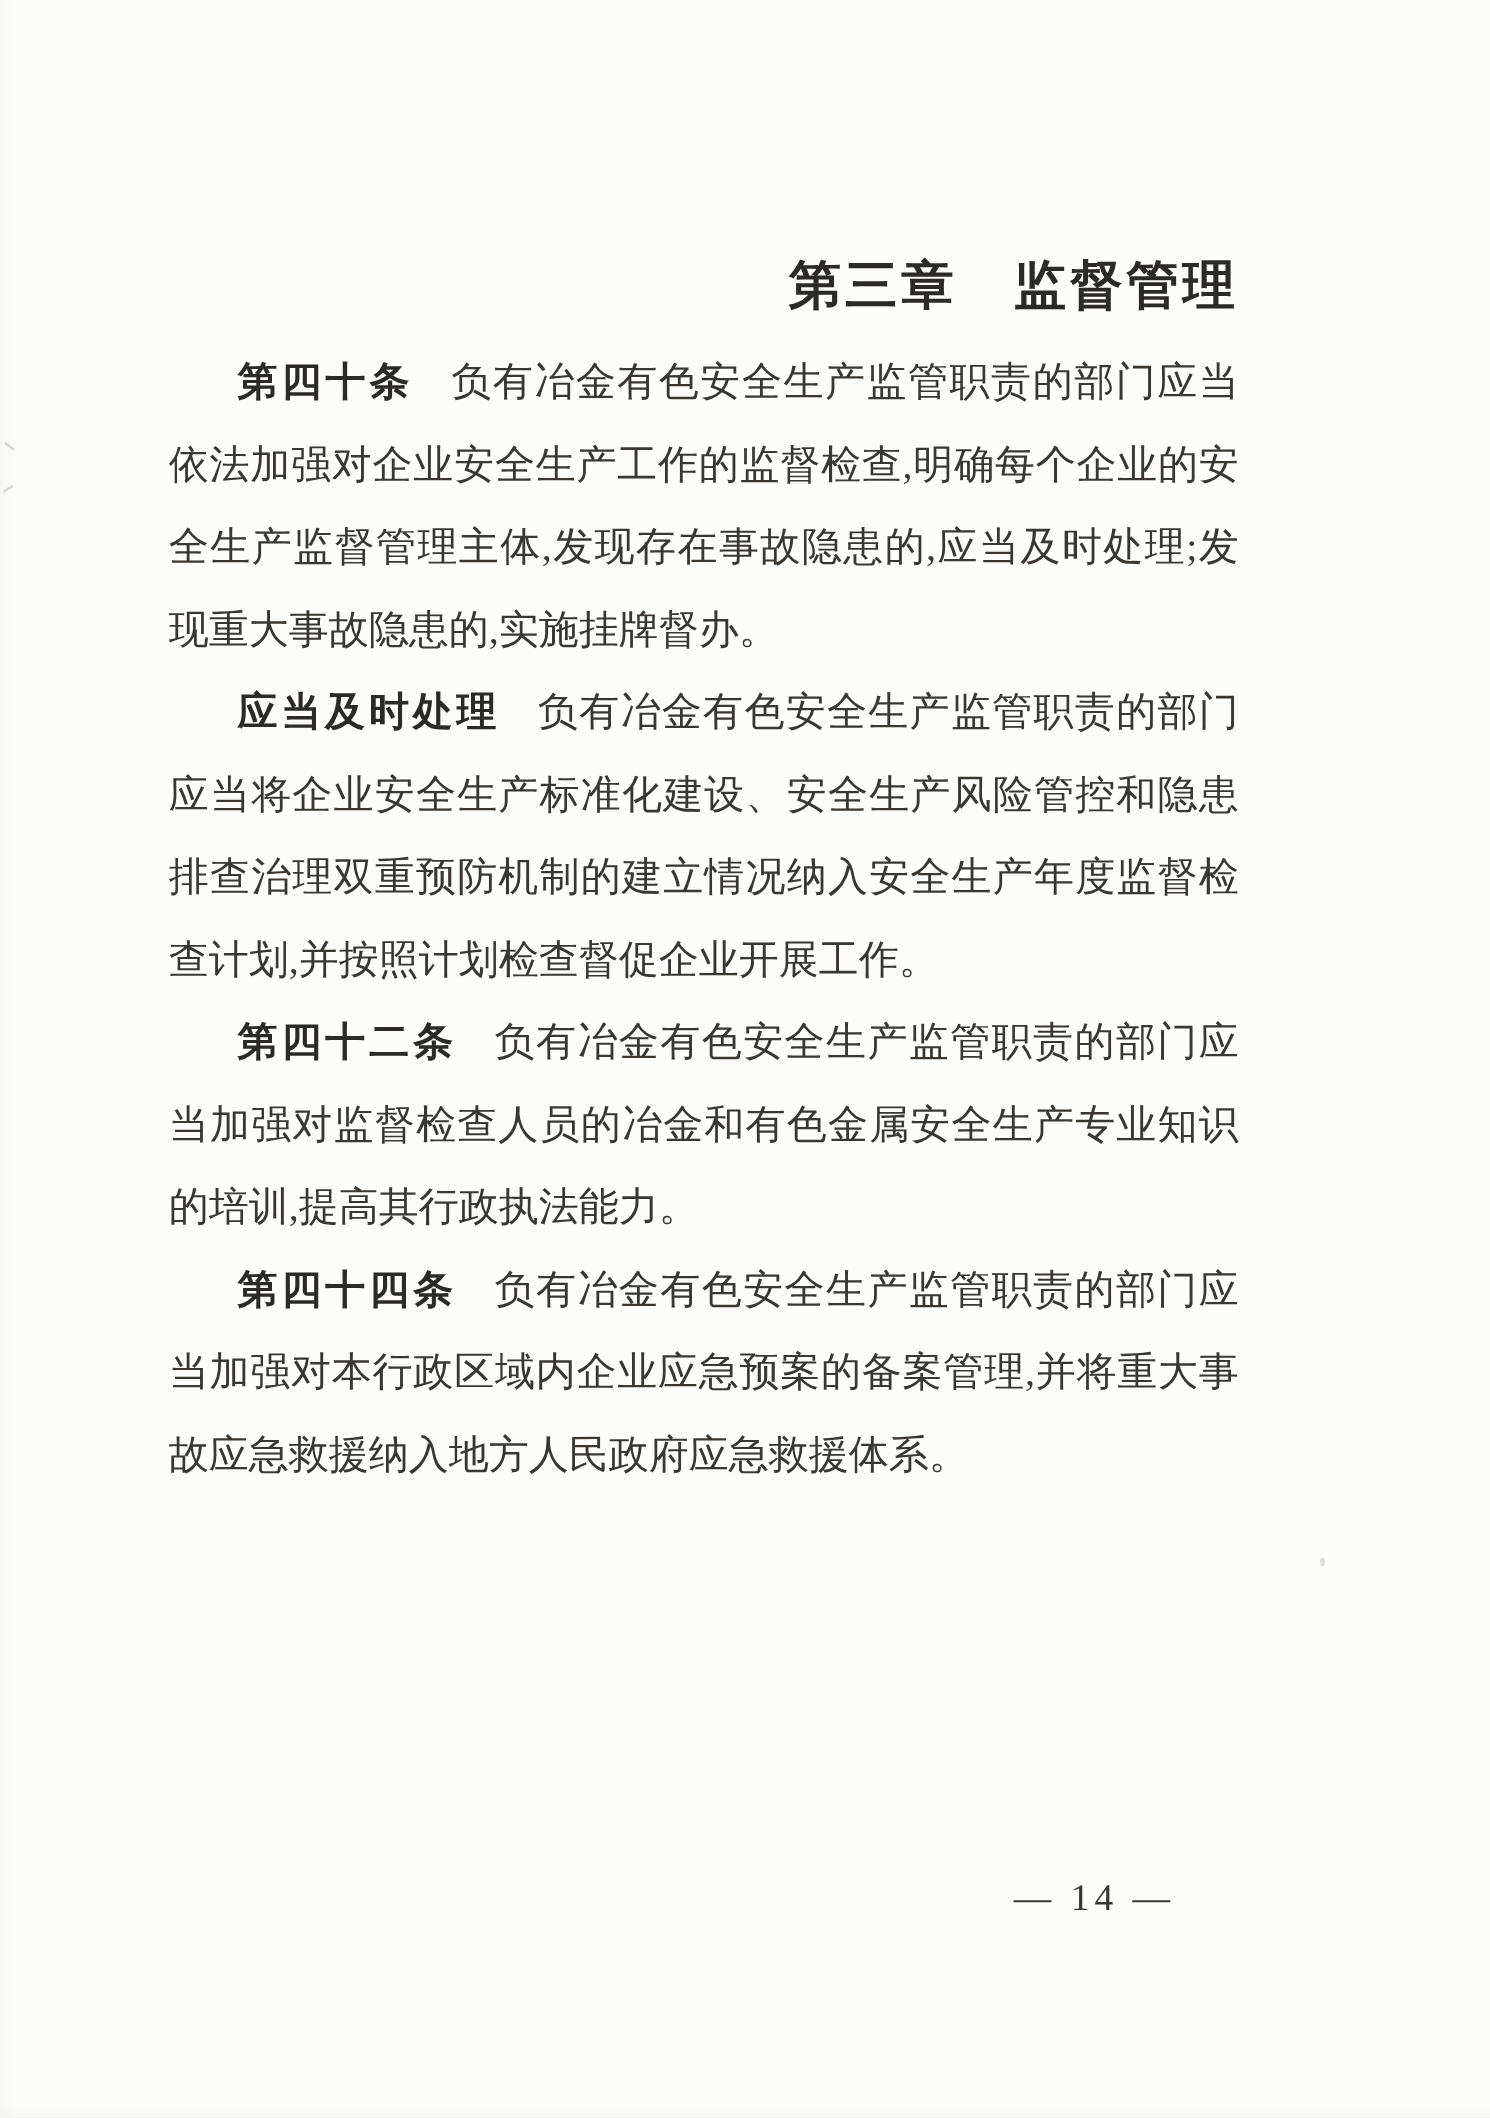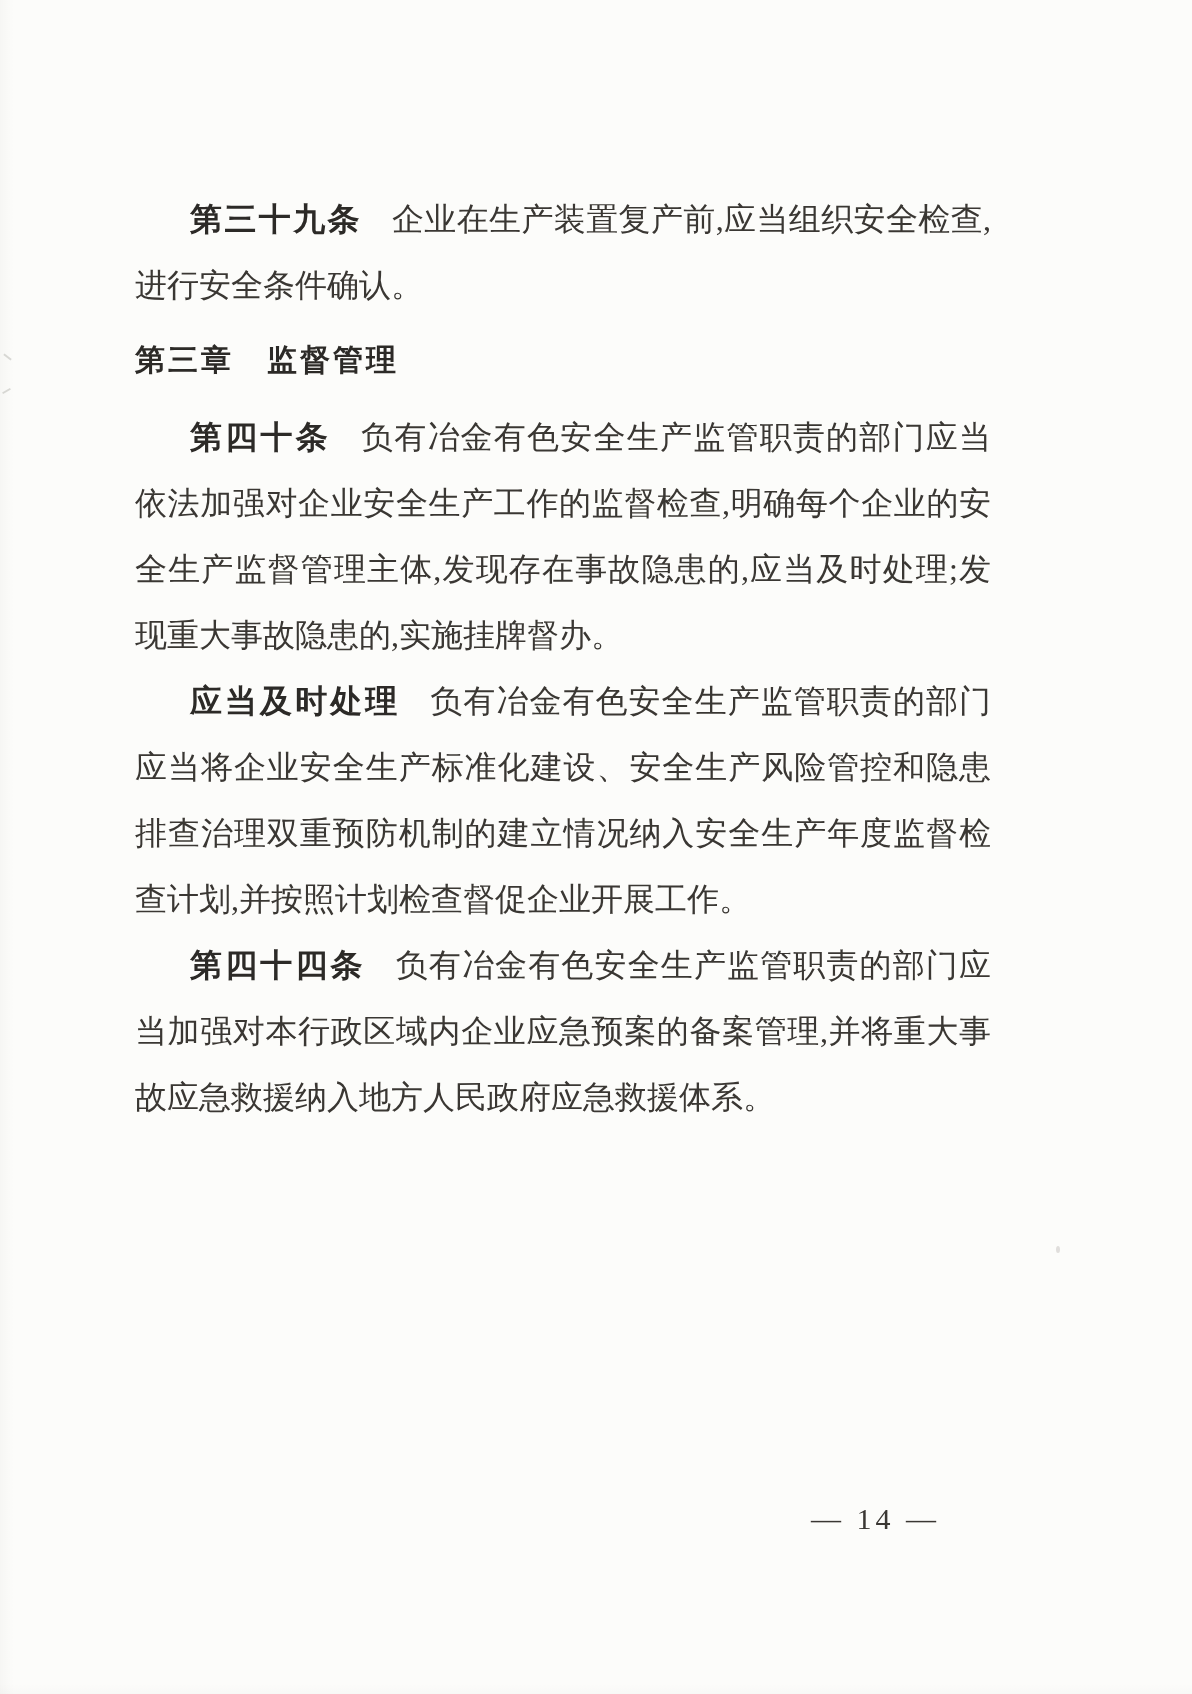--- a/index.html
+++ b/index.html
@@ -36,23 +36,23 @@
     font-family: "Liberation Sans", "DejaVu Sans", sans-serif;
     font-weight: 700;
     color: #2c2a27;
     margin-right: 30px;
     letter-spacing: 2px;
   }
   .chapter {
     margin: 9px 0 11px 0;
     font-family: "Liberation Sans", "DejaVu Sans", sans-serif;
     font-weight: 700;
-    font-size: 30px;
+    font-size: 42px;
     line-height: 66px;
-    text-align: left;
+    text-align: right;
     letter-spacing: 3px;
     color: #2c2a27;
   }
   .footer {
     position: absolute;
     top: 1502px;
     right: 252px;
     font-size: 30px;
     letter-spacing: 4px;
     color: #3a3733;
@@ -71,28 +71,28 @@
 <body>
 
 <div class="page">
 
   <div class="artifact a1"></div>
   <div class="artifact a2"></div>
   <div class="artifact a3"></div>
 
   <div class="content">
 
-    <p class="para"><span class="article-label">第三十九条</span><span class="article-text">企业在生产装置复产前,应当组织安全检查,进行安全条件确认。</span></p>
 
     <h2 class="chapter">第三章　监督管理</h2>
 
     <p class="para"><span class="article-label">第四十条</span><span class="article-text">负有冶金有色安全生产监管职责的部门应当依法加强对企业安全生产工作的监督检查,明确每个企业的安全生产监督管理主体,发现存在事故隐患的,应当及时处理;发现重大事故隐患的,实施挂牌督办。</span></p>
 
     <p class="para"><span class="article-label">应当及时处理</span><span class="article-text">负有冶金有色安全生产监管职责的部门应当将企业安全生产标准化建设、安全生产风险管控和隐患排查治理双重预防机制的建立情况纳入安全生产年度监督检查计划,并按照计划检查督促企业开展工作。</span></p>
 
+    <p class="para"><span class="article-label">第四十二条</span><span class="article-text">负有冶金有色安全生产监管职责的部门应当加强对监督检查人员的冶金和有色金属安全生产专业知识的培训,提高其行政执法能力。</span></p>
 
 
     <p class="para"><span class="article-label">第四十四条</span><span class="article-text">负有冶金有色安全生产监管职责的部门应当加强对本行政区域内企业应急预案的备案管理,并将重大事故应急救援纳入地方人民政府应急救援体系。</span></p>
 
   </div>
 
   <div class="footer">— 14 —</div>
 
 </div>
 

